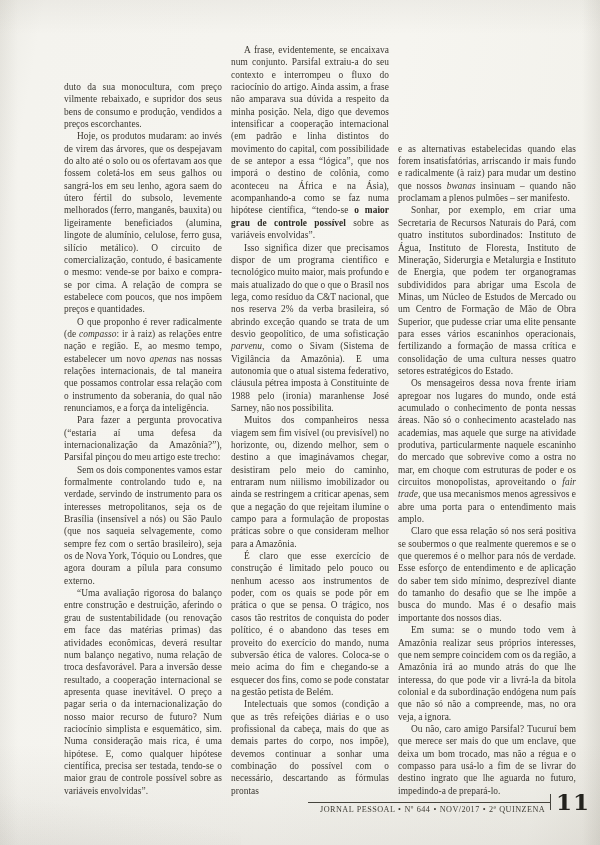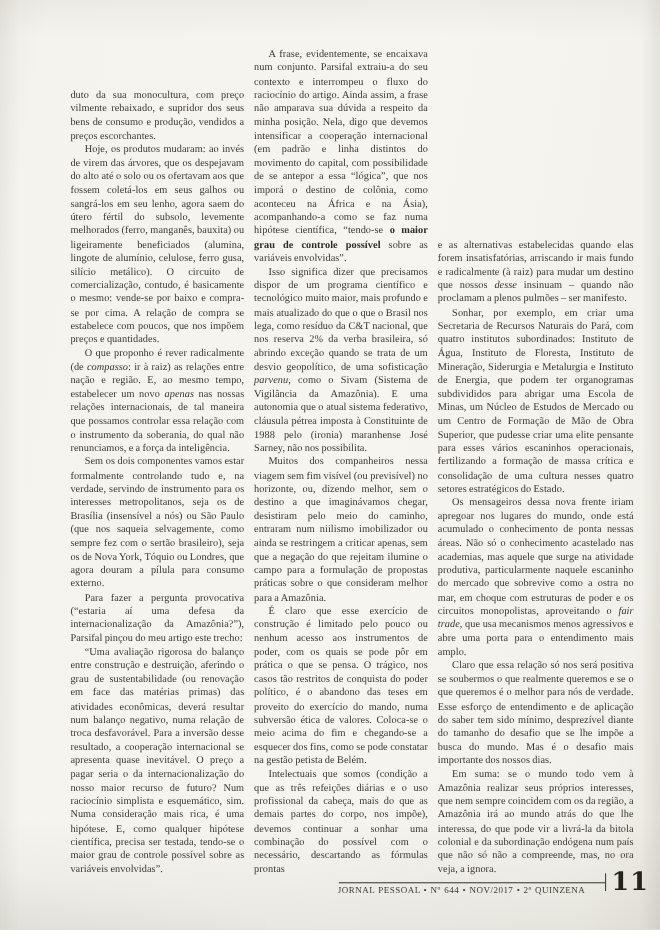--- a/index.html
+++ b/index.html
@@ -41,58 +41,59 @@
   .col p b { font-weight:bold; color:#2d2b25; }
   .footer-rule {
     position:absolute; left:308px; top:802px; width:242px; height:1px;
     background:#45433c;
   }
   .crop-mark-v {
     position:absolute; left:550px; top:794px; width:1px; height:16px;
     background:#45433c;
   }
   .footer-credit {
-    position:absolute; left:307px; top:805px; width:240px;
+    position:absolute; left:320px; top:805px; width:240px;
     font-size:8.2px; letter-spacing:0.45px; word-spacing:0.5px;
     color:#3f3d36; white-space:nowrap;
   }
   .page-number {
     position:absolute; left:556px; top:788px;
     font-family:"DejaVu Serif","Liberation Serif",serif;
     font-weight:bold; font-size:23px; letter-spacing:1px;
     color:#23221d;
   }
 </style>
 </head>
 <body>
 
 <div class="page">
 
   <div class="columns" lang="pt-BR">
     <div class="col">
         <p class="flush">duto da sua monocultura, com preço vilmente rebaixado, e supridor dos seus bens de consumo e produção, vendidos a preços escorchantes.</p>
         <p>Hoje, os produtos mudaram: ao invés de virem das árvores, que os despejavam do alto até o solo ou os ofertavam aos que fossem coletá-los em seus galhos ou sangrá-los em seu lenho, agora saem do útero fértil do subsolo, levemente melhorados (ferro, manganês, bauxita) ou ligeiramente beneficiados (alumina, lingote de alumínio, celulose, ferro gusa, silício metálico). O circuito de comercialização, contudo, é basicamente o mesmo: vende-se por baixo e compra-se por cima. A relação de compra se estabelece com poucos, que nos impõem preços e quantidades.</p>
         <p>O que proponho é rever radicalmente (de <i>compasso</i>: ir à raiz) as relações entre nação e região. E, ao mesmo tempo, estabelecer um novo <i>apenas</i> nas nossas relações internacionais, de tal maneira que possamos controlar essa relação com o instrumento da soberania, do qual não renunciamos, e a força da inteligência.</p>
+        <p>Para fazer a pergunta provocativa (“estaria aí uma defesa da internacionalização da Amazônia?”), Parsifal pinçou do meu artigo este trecho:</p>
         <p>Sem os dois componentes vamos estar formalmente controlando tudo e, na verdade, servindo de instrumento para os interesses metropolitanos, seja os de Brasília (insensível a nós) ou São Paulo (que nos saqueia selvagemente, como sempre fez com o sertão brasileiro), seja os de Nova York, Tóquio ou Londres, que agora douram a pílula para consumo externo.</p>
-        <p>Para fazer a pergunta provocativa (“estaria aí uma defesa da internacionalização da Amazônia?”), Parsifal pinçou do meu artigo este trecho:</p>
         <p>“Uma avaliação rigorosa do balanço entre construção e destruição, aferindo o grau de sustentabilidade (ou renovação em face das matérias primas) das atividades econômicas, deverá resultar num balanço negativo, numa relação de troca desfavorável. Para a inversão desse resultado, a cooperação internacional se apresenta quase inevitável. O preço a pagar seria o da internacionalização do nosso maior recurso de futuro? Num raciocínio simplista e esquemático, sim. Numa consideração mais rica, é uma hipótese. E, como qualquer hipótese científica, precisa ser testada, tendo-se o maior grau de controle possível sobre as variáveis envolvidas”.</p>
       </div>
     <div class="col">
         <p>A frase, evidentemente, se encaixava num conjunto. Parsifal extraiu-a do seu contexto e interrompeu o fluxo do raciocínio do artigo. Ainda assim, a frase não amparava sua dúvida a respeito da minha posição. Nela, digo que devemos intensificar a cooperação internacional (em padrão e linha distintos do movimento do capital, com possibilidade de se antepor a essa “lógica”, que nos imporá o destino de colônia, como aconteceu na África e na Ásia), acompanhando-a como se faz numa hipótese científica, “tendo-se <b>o maior grau de controle possível</b> sobre as variáveis envolvidas”.</p>
         <p>Isso significa dizer que precisamos dispor de um programa científico e tecnológico muito maior, mais profundo e mais atualizado do que o que o Brasil nos lega, como resíduo da C&amp;T nacional, que nos reserva 2% da verba brasileira, só abrindo exceção quando se trata de um desvio geopolítico, de uma sofisticação <i>parvenu</i>, como o Sivam (Sistema de Vigilância da Amazônia). E uma autonomia que o atual sistema federativo, cláusula pétrea imposta à Constituinte de 1988 pelo (ironia) maranhense José Sarney, não nos possibilita.</p>
         <p>Muitos dos companheiros nessa viagem sem fim visível (ou previsível) no horizonte, ou, dizendo melhor, sem o destino a que imaginávamos chegar, desistiram pelo meio do caminho, entraram num niilismo imobilizador ou ainda se restringem a criticar apenas, sem que a negação do que rejeitam ilumine o campo para a formulação de propostas práticas sobre o que consideram melhor para a Amazônia.</p>
         <p>É claro que esse exercício de construção é limitado pelo pouco ou nenhum acesso aos instrumentos de poder, com os quais se pode pôr em prática o que se pensa. O trágico, nos casos tão restritos de conquista do poder político, é o abandono das teses em proveito do exercício do mando, numa subversão ética de valores. Coloca-se o meio acima do fim e chegando-se a esquecer dos fins, como se pode constatar na gestão petista de Belém.</p>
         <p>Intelectuais que somos (condição a que as três refeições diárias e o uso profissional da cabeça, mais do que as demais partes do corpo, nos impõe), devemos continuar a sonhar uma combinação do possível com o necessário, descartando as fórmulas prontas</p>
       </div>
     <div class="col wide">
-        <p class="flush">e as alternativas estabelecidas quando elas forem insatisfatórias, arriscando ir mais fundo e radicalmente (à raiz) para mudar um destino que nossos <i>desse</i> insinuam – quando não proclamam a plenos pulmões – ser manifesto.</p>
+        <p class="flush">e as alternativas estabelecidas quando elas forem insatisfatórias, arriscando ir mais fundo e radicalmente (à raiz) para mudar um destino que nossos <i>bwanas</i> insinuam – quando não proclamam a plenos pulmões – ser manifesto.</p>
         <p>Sonhar, por exemplo, em criar uma Secretaria de Recursos Naturais do Pará, com quatro institutos subordinados: Instituto de Água, Instituto de Floresta, Instituto de Mineração, Siderurgia e Metalurgia e Instituto de Energia, que podem ter organogramas subdivididos para abrigar uma Escola de Minas, um Núcleo de Estudos de Mercado ou um Centro de Formação de Mão de Obra Superior, que pudesse criar uma elite pensante para esses vários escaninhos operacionais, fertilizando a formação de massa crítica e consolidação de uma cultura nesses quatro setores estratégicos do Estado.</p>
         <p>Os mensageiros dessa nova frente iriam apregoar nos lugares do mundo, onde está acumulado o conhecimento de ponta nessas áreas. Não só o conhecimento acastelado nas academias, mas aquele que surge na atividade produtiva, particularmente naquele escaninho do mercado que sobrevive como a ostra no mar, em choque com estruturas de poder e os circuitos monopolistas, aproveitando o <i>fair trade</i>, que usa mecanismos menos agressivos e abre uma porta para o entendimento mais amplo.</p>
         <p>Claro que essa relação só nos será positiva se soubermos o que realmente queremos e se o que queremos é o melhor para nós de verdade. Esse esforço de entendimento e de aplicação do saber tem sido mínimo, desprezível diante do tamanho do desafio que se lhe impõe a busca do mundo. Mas é o desafio mais importante dos nossos dias.</p>
         <p>Em suma: se o mundo todo vem à Amazônia realizar seus próprios interesses, que nem sempre coincidem com os da região, a Amazônia irá ao mundo atrás do que lhe interessa, do que pode vir a livrá-la da bitola colonial e da subordinação endógena num país que não só não a compreende, mas, no ora veja, a ignora.</p>
+        <p>Ou não, caro amigo Parsifal? Tucuruí bem que merece ser mais do que um enclave, que deixa um bom trocado, mas não a régua e o compasso para usá-lo a fim de se livrar do destino ingrato que lhe aguarda no futuro, impedindo-a de prepará-lo.</p>
       </div>
   </div>
 
   <div class="footer-rule"></div>
   <div class="crop-mark-v"></div>
   <div class="footer-credit">JORNAL PESSOAL • Nº 644 • NOV/2017 • 2ª QUINZENA</div>
   <div class="page-number">11</div>
 
 </div>
 

